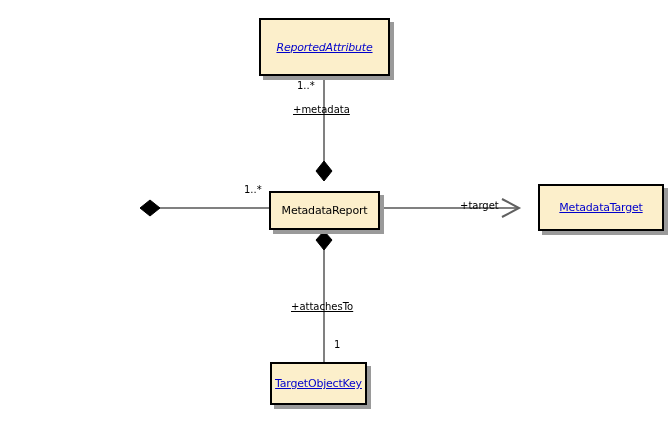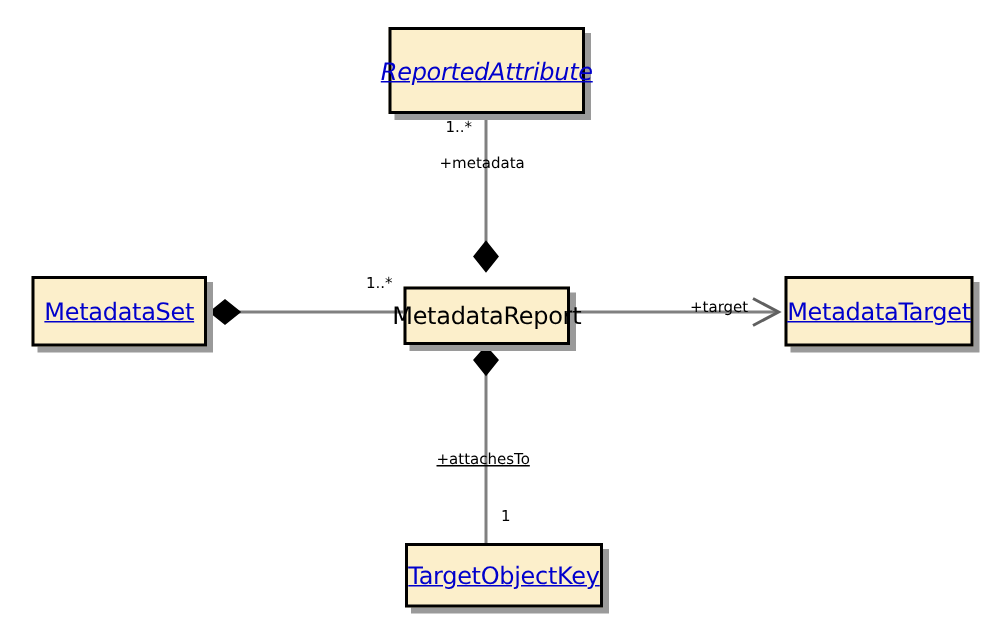--- a/index.html
+++ b/index.html
@@ -34,21 +34,21 @@
     box-sizing: border-box;
     background: #fcefcb;
     border: 2px solid #000000;
     box-shadow: 4px 4px 0 0 #9a9a9a;
     display: flex;
     align-items: center;
     justify-content: center;
     z-index: 5;
   }
   .uml-class-name {
-    font-size: 16px;
+    font-size: 11px;
     line-height: 13px;
     text-align: center;
     white-space: nowrap;
     letter-spacing: -0.2px;
   }
   .name-link {
     color: #0000cc;
     text-decoration: underline;
   }
   .name-plain {
@@ -97,39 +97,36 @@
 
     <line x1="324" y1="240" x2="324" y2="362" stroke="#808080" stroke-width="2"></line>
 
     <polygon points="324,231 332,240 324,250 316,240" fill="#000000" stroke="#000000" stroke-width="1"></polygon>
   </svg>
 
   <div class="uml-class" style="left:259px; top:18px; width:131px; height:58px;">
     <span class="uml-class-name name-link name-italic">ReportedAttribute</span>
   </div>
 
-  <div class="uml-class" style="left:21px; top:184px; width:117px; height:47px;">
-    <span class="uml-class-name name-link">MetadataSet</span>
-  </div>
 
   <div class="uml-class" style="left:269px; top:191px; width:111px; height:39px;">
     <span class="uml-class-name name-plain">MetadataReport</span>
   </div>
 
-  <div class="uml-class" style="left:523px; top:184px; width:126px; height:47px;">
+  <div class="uml-class" style="left:538px; top:184px; width:126px; height:47px;">
     <span class="uml-class-name name-link">MetadataTarget</span>
   </div>
 
-  <div class="uml-class" style="left:270px; top:362px; width:132px; height:43px;">
+  <div class="uml-class" style="left:270px; top:362px; width:97px; height:43px;">
     <span class="uml-class-name name-link">TargetObjectKey</span>
   </div>
 
   <span class="mult-label" style="left:297px; top:80px;">1..*</span>
 
-  <span class="edge-label" style="left:293px; top:104px;">+metadata</span>
+  <span class="edge-label" style="left:293px; top:104px;text-decoration:underline;">+metadata</span>
 
   <span class="mult-label" style="left:244px; top:184px;">1..*</span>
 
   <span class="edge-label" style="left:420px; top:200px;margin-left:40px;">+target</span>
 
   <span class="edge-label" style="left:291px; top:301px;text-decoration:underline;">+attachesTo</span>
 
   <span class="mult-label" style="left:334px; top:339px;">1</span>
 
 </div>

